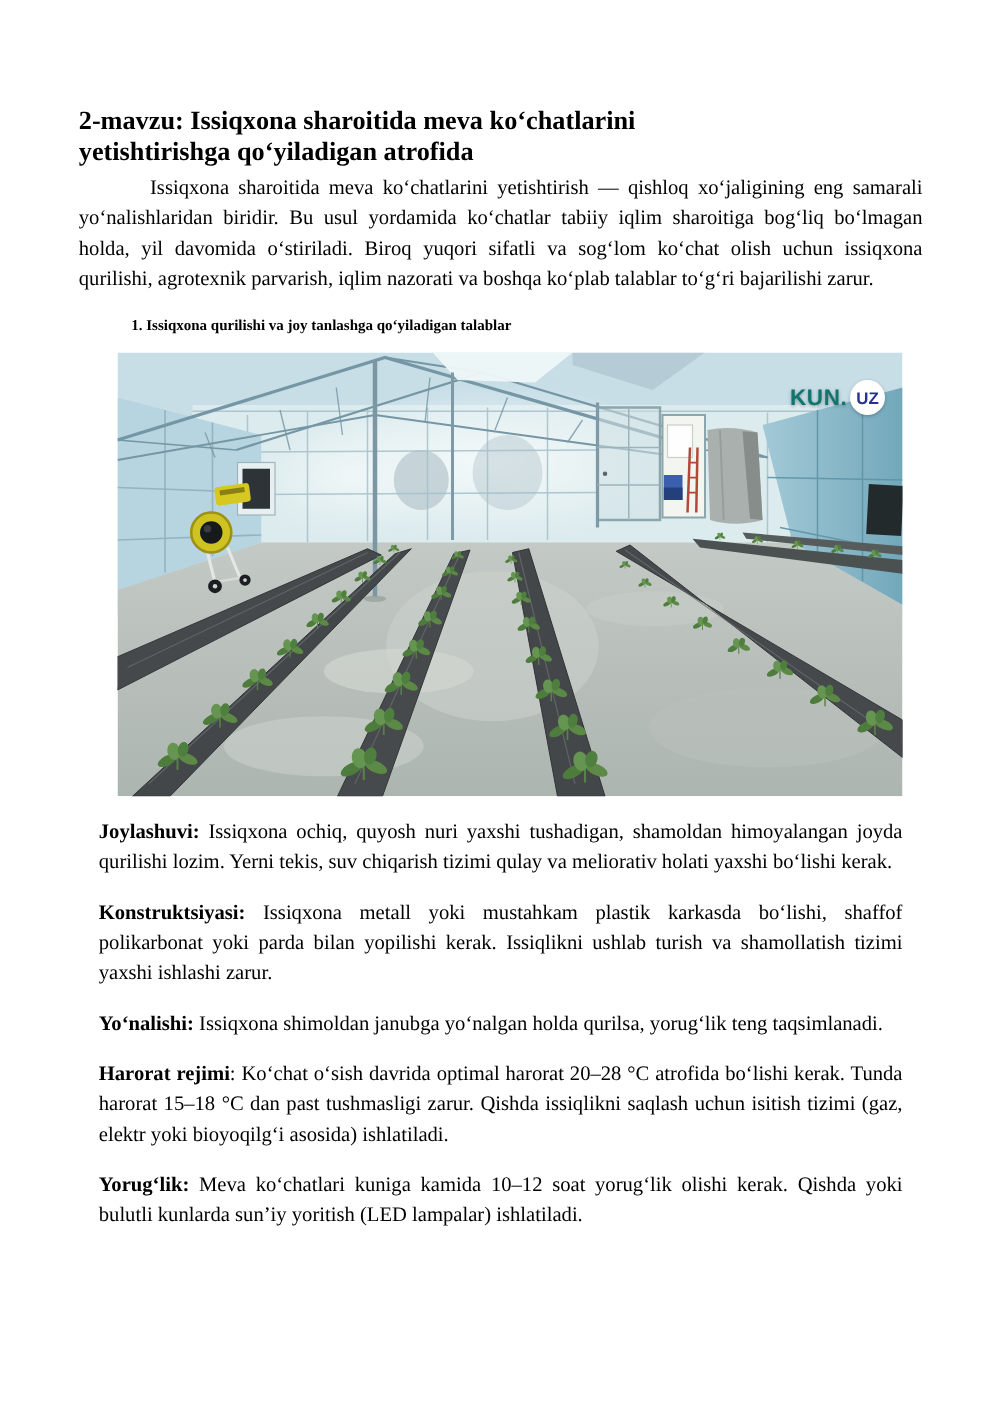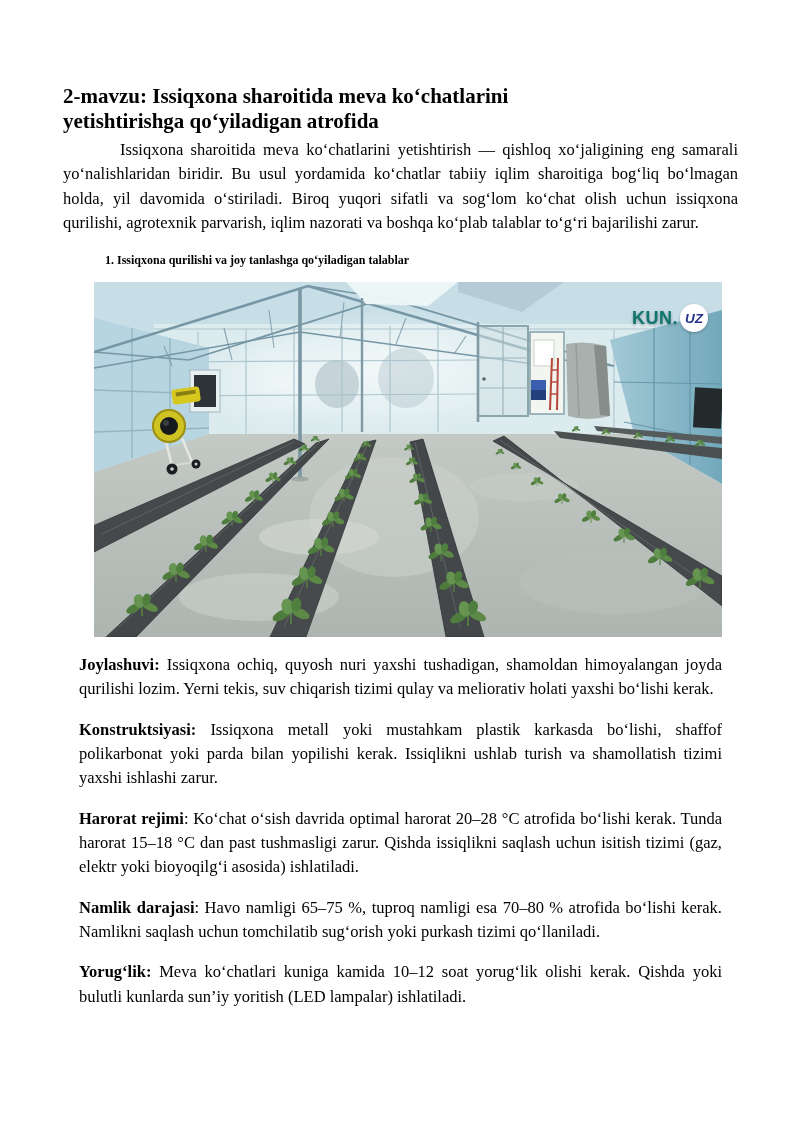--- a/index.html
+++ b/index.html
@@ -53,21 +53,21 @@
     user-select:none;
   }
   .watermark .kun {
     color:#0f766e; font-size:18px; letter-spacing:0.5px;
     text-shadow:0 1px 3px rgba(0,0,0,0.35);
   }
   .uz-badge {
     width:28px; height:28px; border-radius:50%;
     background:#ffffff; color:#27348b;
     display:flex; align-items:center; justify-content:center;
-    font-size:13.5px; font-style:italic;
+    font-size:13.5px; 
     box-shadow:0 1px 3px rgba(0,0,0,0.25);
   }
   .body-para {
     margin:16px;
     font-size:16.5px;
     line-height:24.35px;
     text-align:justify;
   }
   .body-para b { font-weight:bold; }
 </style>
@@ -283,21 +283,21 @@
     <div class="watermark">
       <span class="kun">KUN.</span>
       <span class="uz-badge">UZ</span>
     </div>
   </figure>
 
   <p class="body-para"><b>Joylashuvi:</b><span> Issiqxona ochiq, quyosh nuri yaxshi tushadigan, shamoldan himoyalangan joyda qurilishi lozim. Yerni tekis, suv chiqarish tizimi qulay va meliorativ holati yaxshi bo‘lishi kerak.</span></p>
 
   <p class="body-para"><b>Konstruktsiyasi:</b><span> Issiqxona metall yoki mustahkam plastik karkasda bo‘lishi, shaffof polikarbonat yoki parda bilan yopilishi kerak. Issiqlikni ushlab turish va shamollatish tizimi yaxshi ishlashi zarur.</span></p>
 
+  <p class="body-para"><b>Yo‘nalishi:</b><span> Issiqxona shimoldan janubga yo‘nalgan holda qurilsa, yorug‘lik teng taqsimlanadi.</span></p>
 
 
   <p class="body-para"><b>Harorat rejimi</b><span>: Ko‘chat o‘sish davrida optimal harorat 20–28 °C atrofida bo‘lishi kerak. Tunda harorat 15–18 °C dan past tushmasligi zarur. Qishda issiqlikni saqlash uchun isitish tizimi (gaz, elektr yoki bioyoqilg‘i asosida) ishlatiladi.</span></p>
 
-  <p class="body-para"><b>Namlik darajasi</b><span>: Havo namligi 65–75 %, tuproq namligi esa 70–80 % atrofida bo‘lishi kerak. Namlikni saqlash uchun tomchilatib sug‘orish yoki purkash tizimi qo‘llaniladi.</span></p>
 
   <p class="body-para"><b>Yorug‘lik:</b><span> Meva ko‘chatlari kuniga kamida 10–12 soat yorug‘lik olishi kerak. Qishda yoki bulutli kunlarda sun’iy yoritish (LED lampalar) ishlatiladi.</span></p>
 
 </div>
 
 </body></html>

